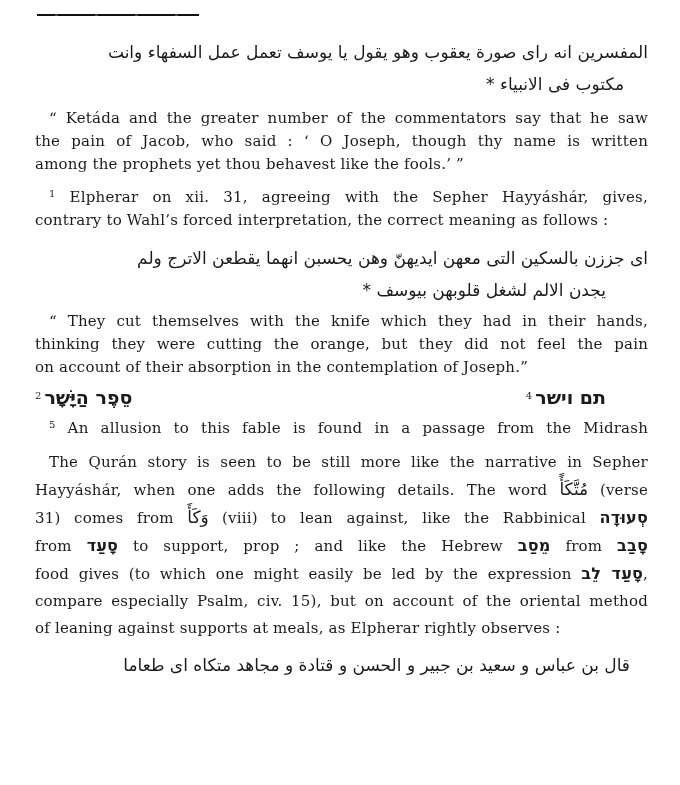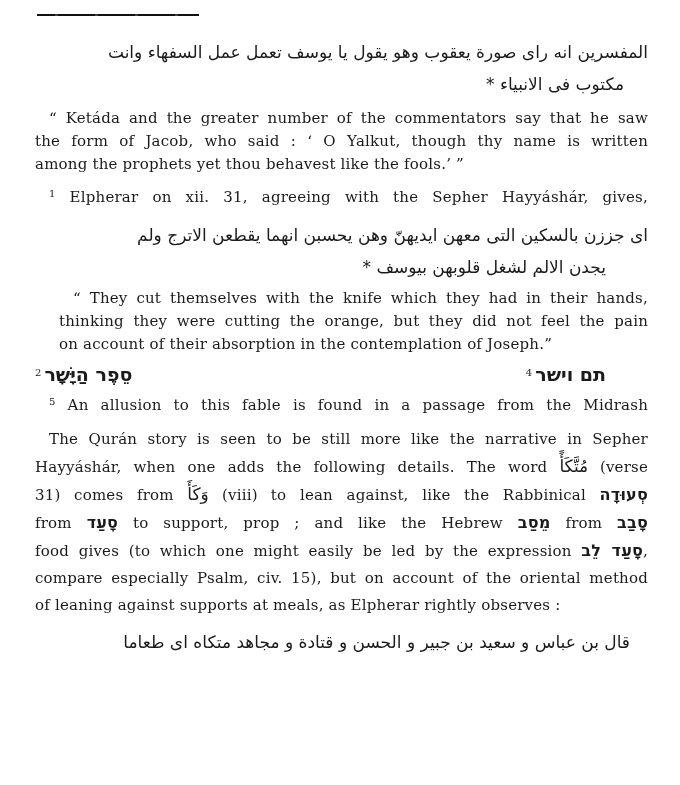--- a/index.html
+++ b/index.html
@@ -64,31 +64,32 @@
 
 <div class="page">
   <div class="rule"></div>
   <div>
       <div class="block arabic" dir="rtl" style="margin-top: 20px;">
         <div class="line"><span class="ar" dir="rtl">المفسرين انه راى صورة يعقوب وهو يقول يا يوسف تعمل عمل السفهاء وانت</span></div>
         <div class="line" style="padding-right: 24px;"><span class="ar" dir="rtl">مكتوب فى الانبياء *</span></div>
       </div>
       <div class="block para" style="margin-top: 7px;">
         <div class="line just ind"><span class="en">“ Ketáda and the greater number of the commentators say that he saw</span></div>
-        <div class="line just"><span class="en">the form of Jacob, who said : ‘ O Yalkut, though thy name is written</span></div>
+        <div class="line just"><span class="en">the pain of Jacob, who said : ‘ O Joseph, though thy name is written</span></div>
         <div class="line"><span class="en">among the prophets yet thou behavest like the fools.’ ”</span></div>
       </div>
       <div class="block para" style="margin-top: 10px;">
         <div class="line just ind"><sup>1</sup><span class="en"> Elpherar on xii. 31, agreeing with the Sepher Hayyáshár, gives,</span></div>
+        <div class="line"><span class="en">contrary to Wahl’s forced interpretation, the correct meaning as follows :</span></div>
       </div>
       <div class="block arabic" dir="rtl" style="margin-top: 10px;">
         <div class="line"><span class="ar" dir="rtl">اى جززن بالسكين التى معهن ايديهنّ وهن يحسبن انهما يقطعن الاترج ولم</span></div>
         <div class="line" style="padding-right: 42px;"><span class="ar" dir="rtl">يجدن الالم لشغل قلوبهن بيوسف *</span></div>
       </div>
-      <div class="block para" style="margin-top: 4px; margin-left: 24px;">
+      <div class="block para" style="margin-top: 4px;">
         <div class="line just ind"><span class="en">“ They cut themselves with the knife which they had in their hands,</span></div>
         <div class="line just"><span class="en">thinking they were cutting the orange, but they did not feel the pain</span></div>
         <div class="line"><span class="en">on account of their absorption in the contemplation of Joseph.”</span></div>
       </div>
       <div class="block refs" style="margin-top: 3px;">
         <div class="line refsline" style="padding-right: 42px;">
           <span class="ref-item"><sup>2</sup><span class="he" dir="rtl">סֵפֶר הַיָּשָׁר</span></span>
           <span class="ref-item"><sup>4</sup><span class="he" dir="rtl">תם וישר</span></span>
         </div>
       </div>

